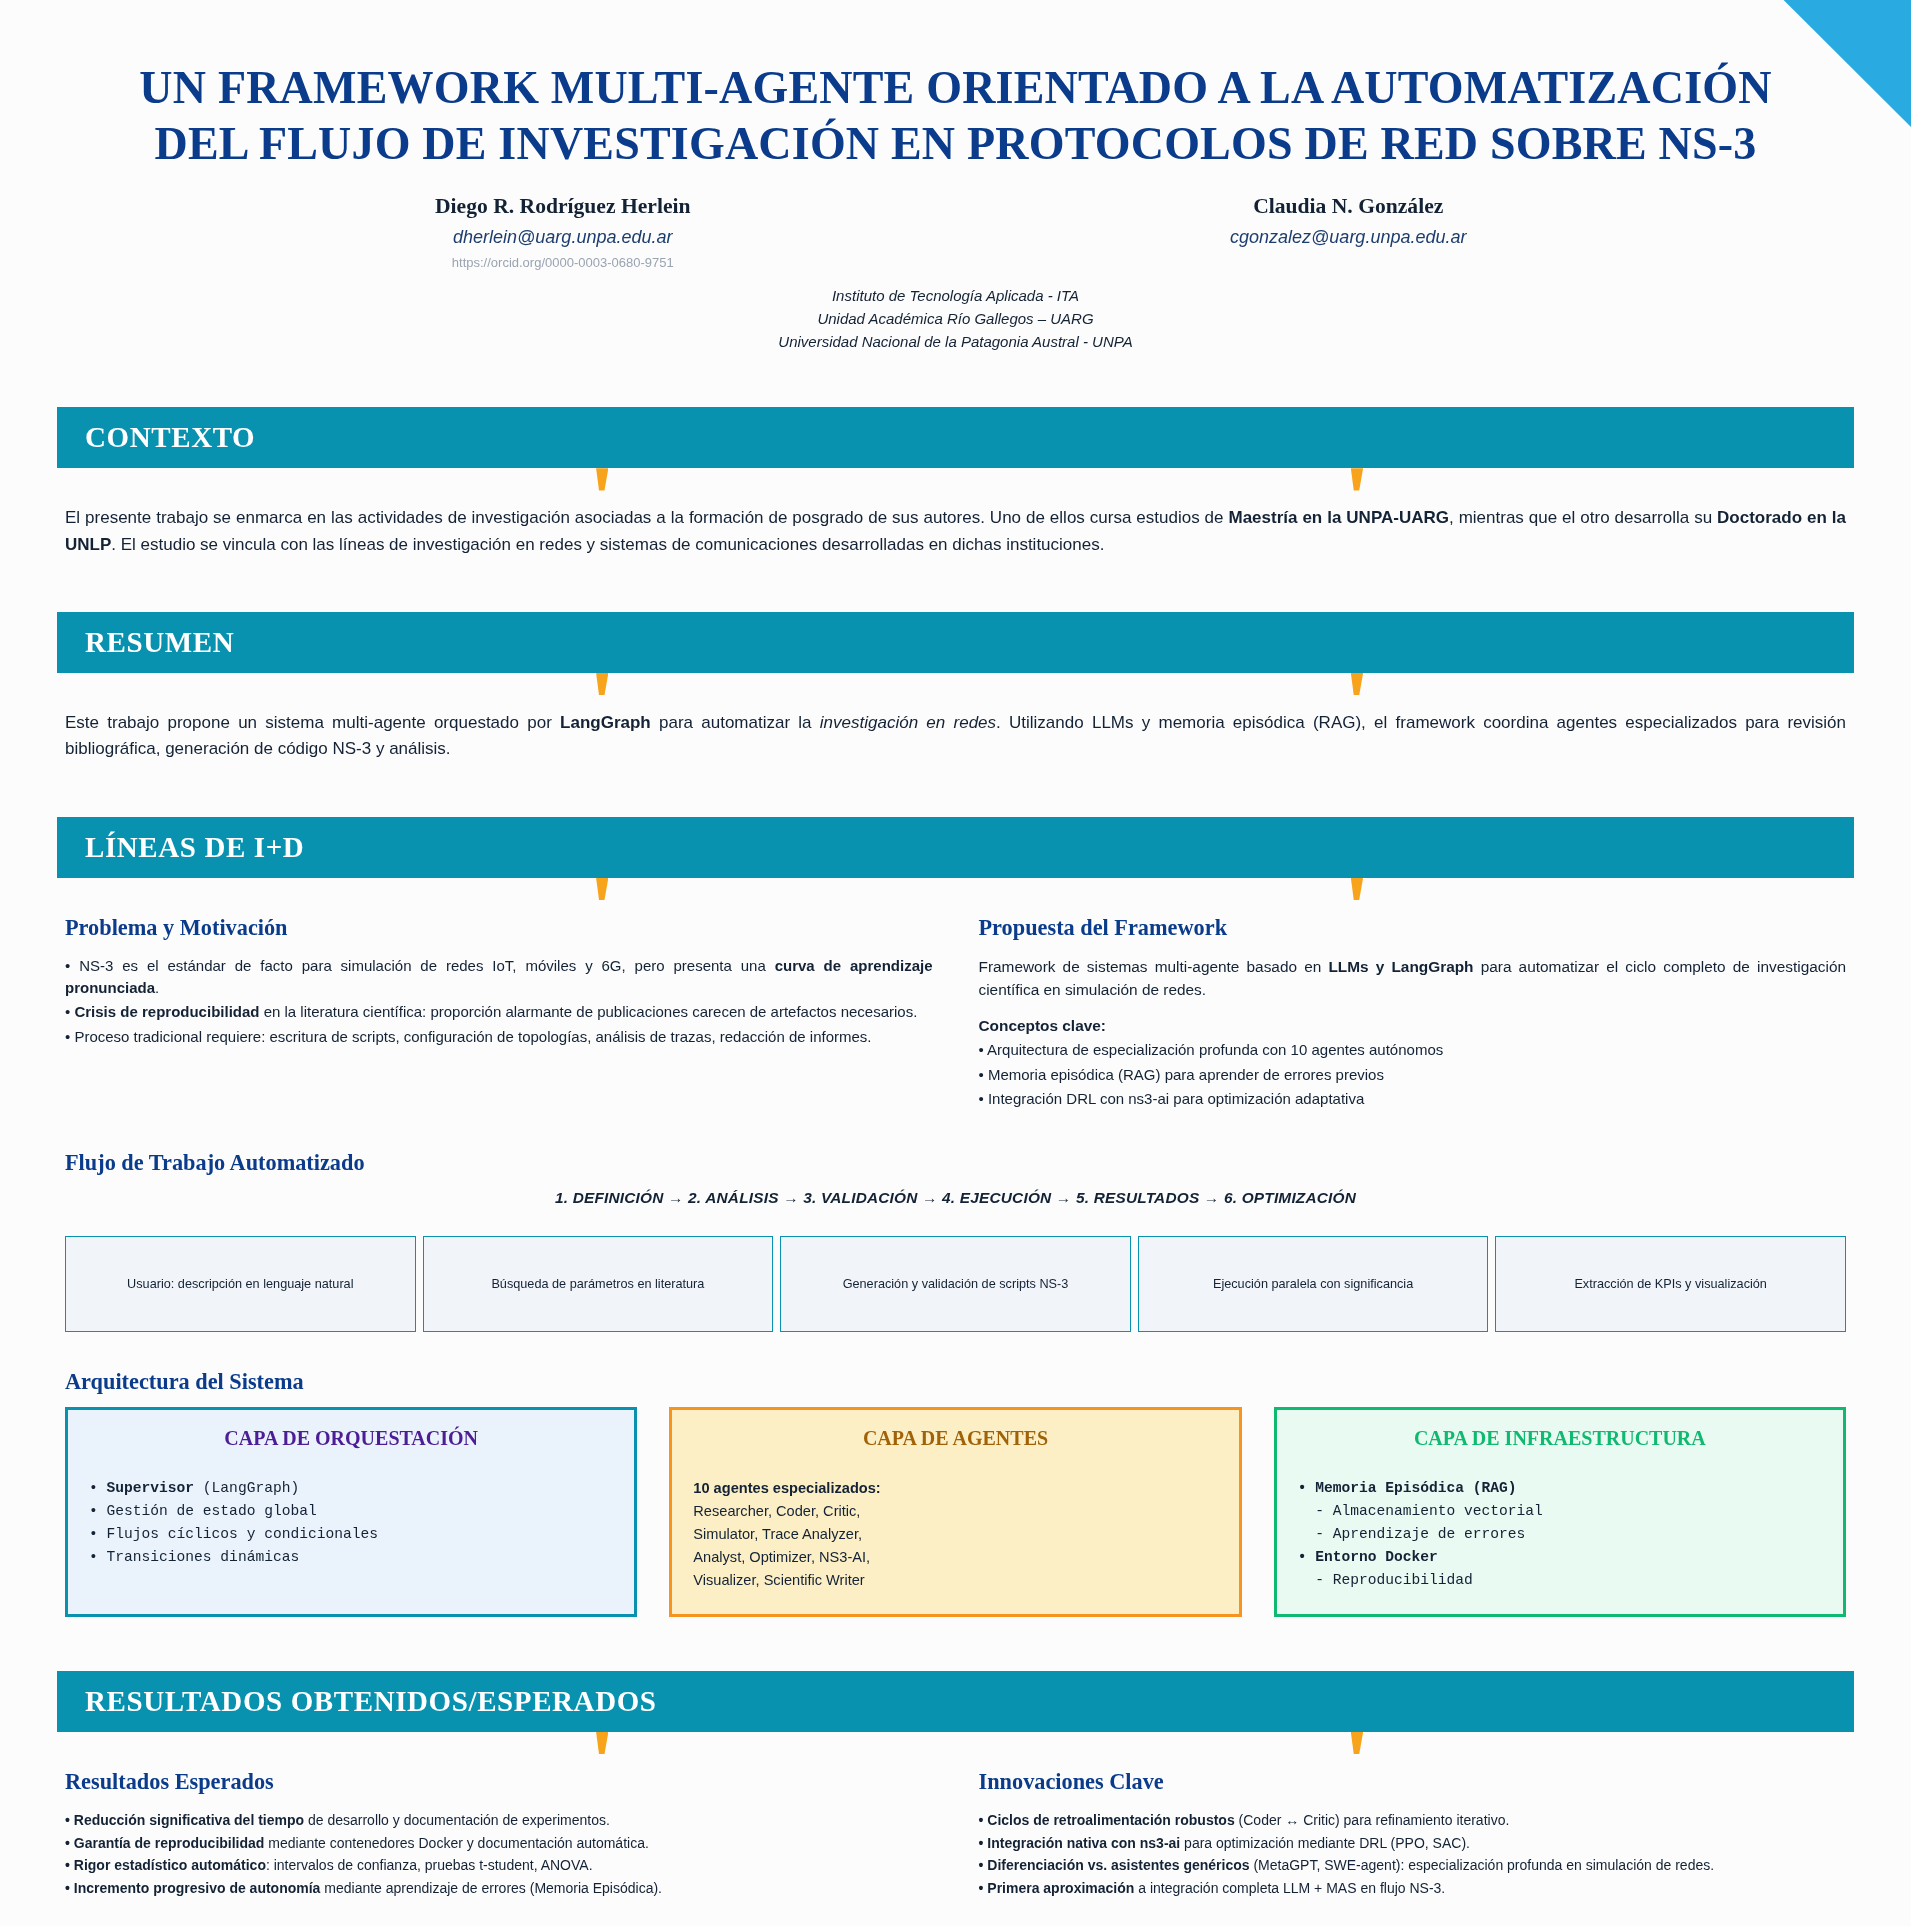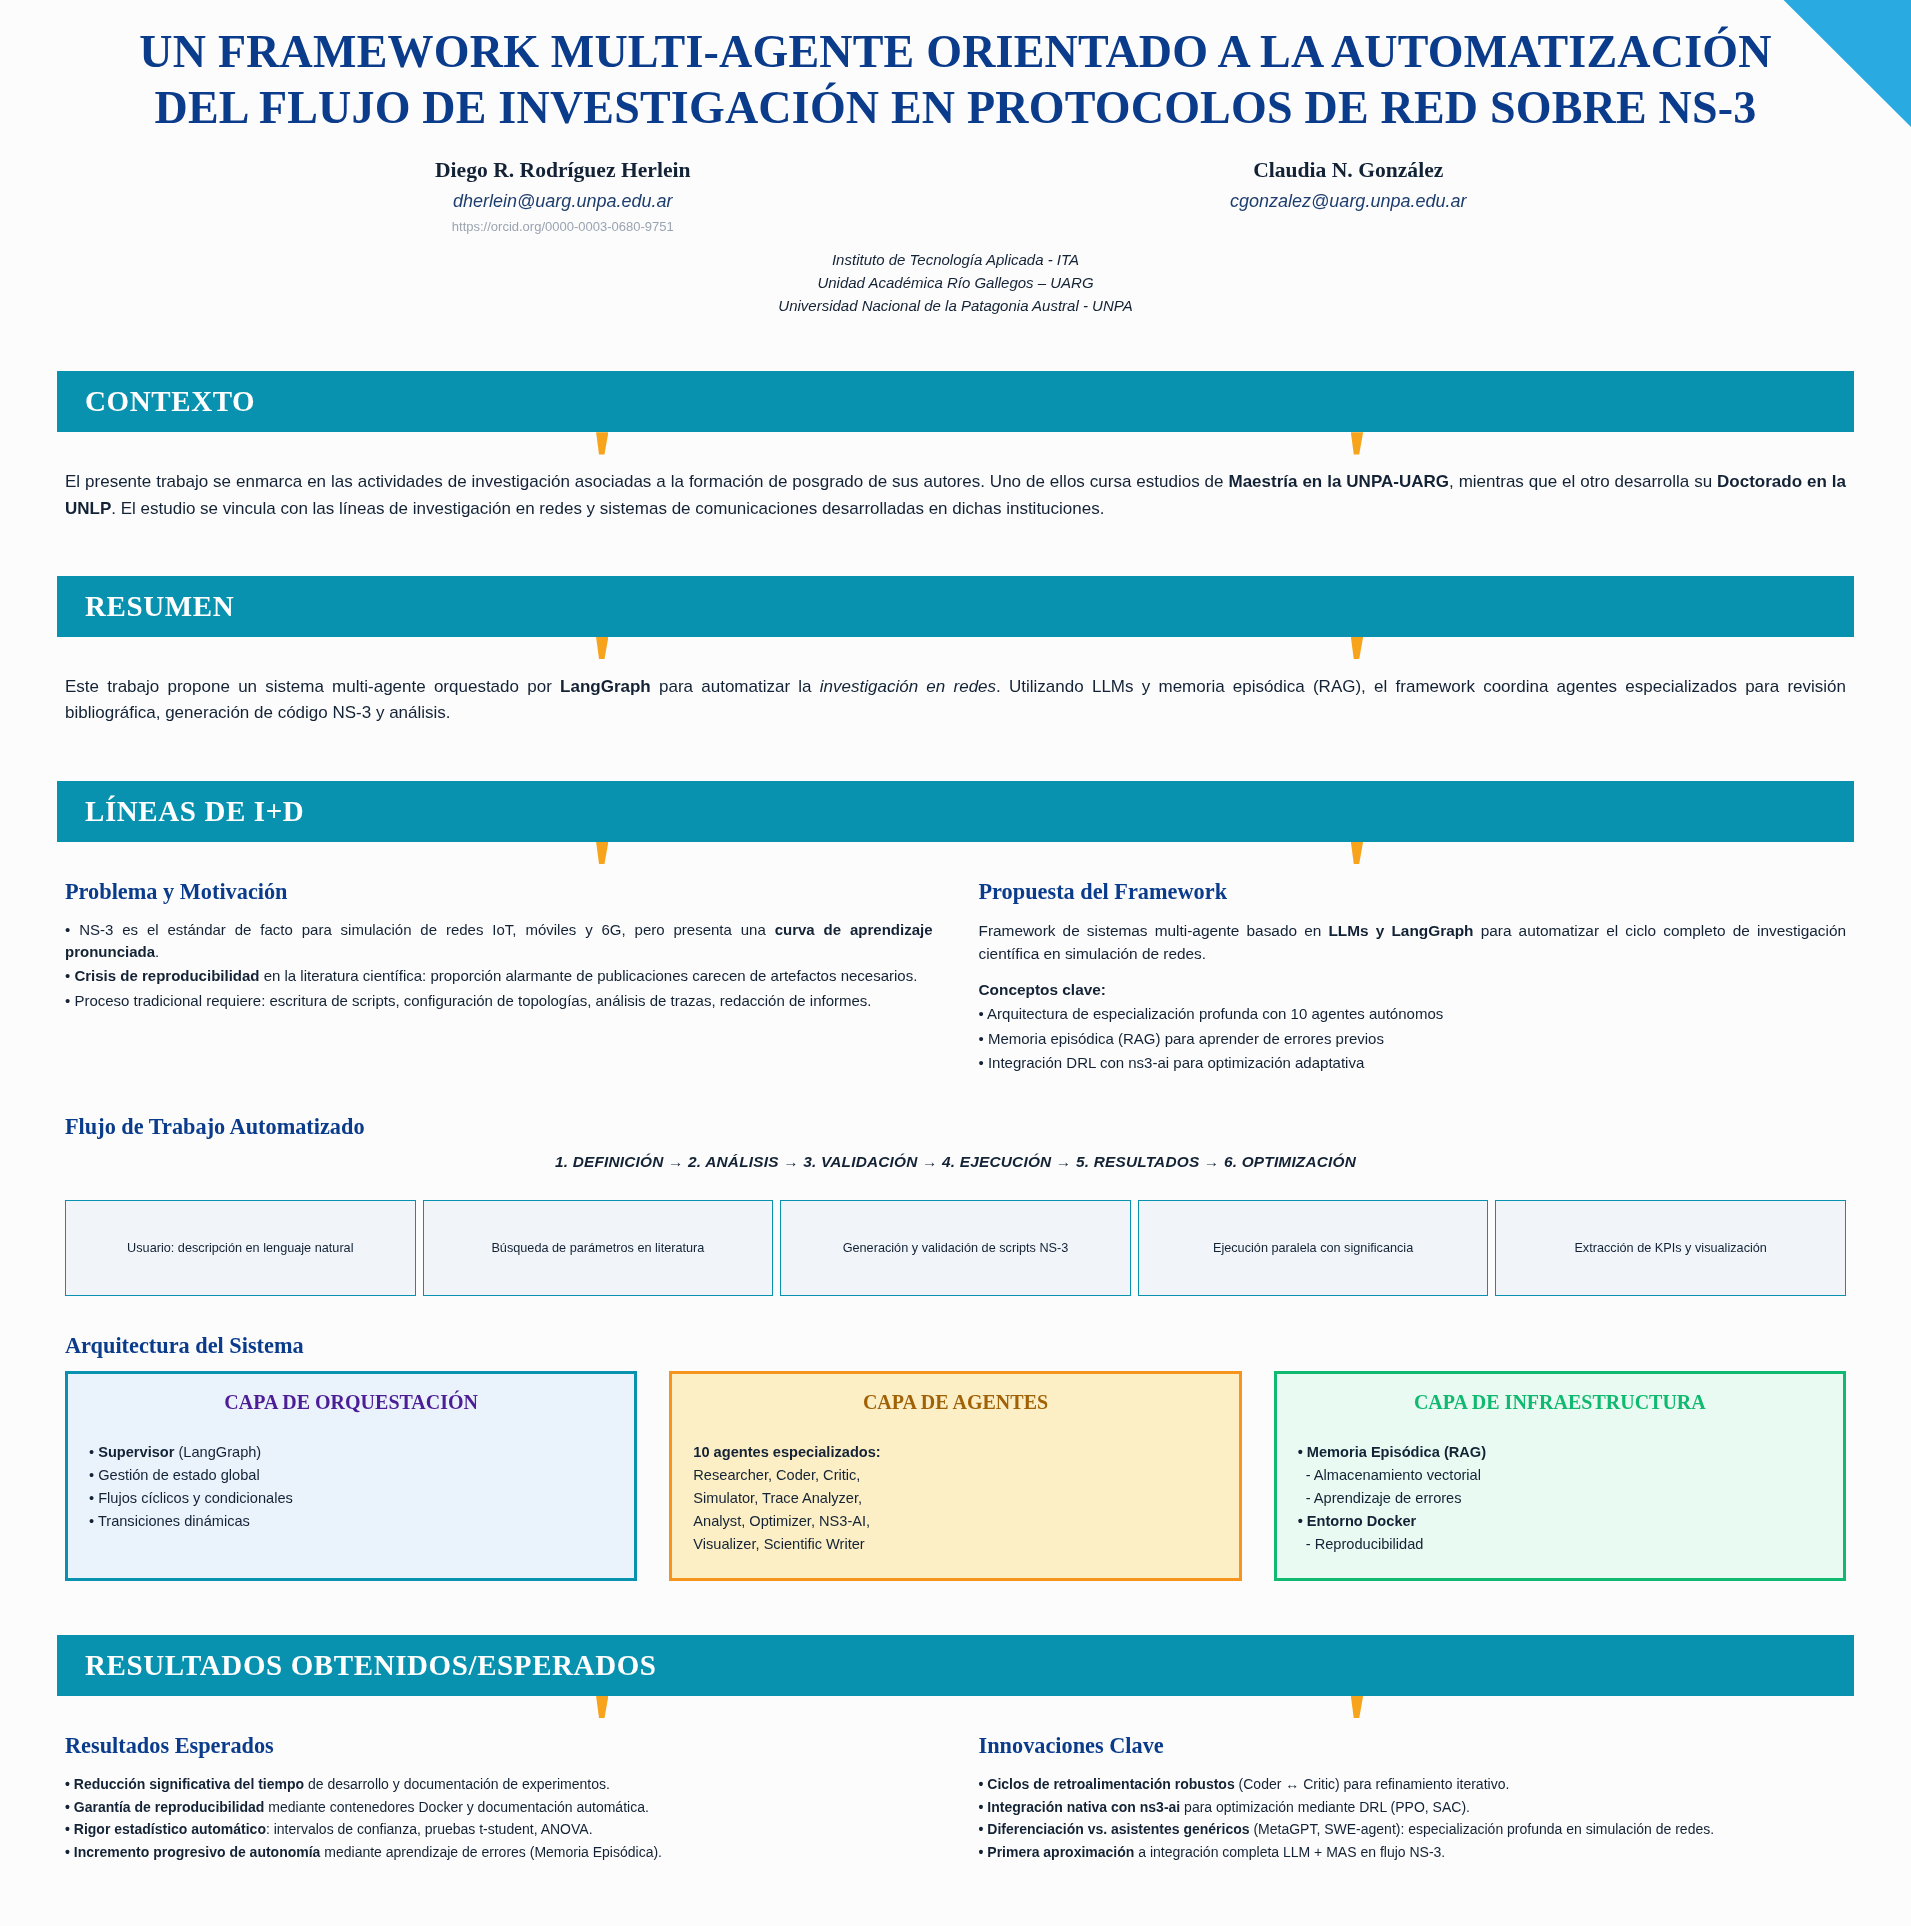--- a/index.html
+++ b/index.html
@@ -15,21 +15,21 @@
   
   .corner-accent {
     position: absolute;
     top: 0; right: 0;
     width: 177px; height: 127px;
     background: #29ABE2;
     clip-path: polygon(100% 0, 100% 100%, 28% 0);
   }
 
   
-  .poster-header { padding: 24px 116px 0 116px; text-align: center; }
+  .poster-header { padding: 60px 116px 0 116px; text-align: center; }
   .poster-title {
     color: #0B3C8C;
     font-family: "Liberation Serif", serif;
     font-weight: bold;
     font-size: 46px;
     line-height: 1.22;
     letter-spacing: 0.2px;
   }
   .authors-row {
     display: flex;
@@ -206,21 +206,21 @@
   .arch-title {
     text-align: center;
     font-family: "Liberation Serif", serif;
     font-weight: bold;
     font-size: 20px;
     margin-bottom: 27px;
   }
   .arch-card.orq  .arch-title { color: #4c1d95; }
   .arch-card.agen .arch-title { color: #a16207; }
   .arch-card.infra .arch-title { color: #0FB96F; }
-  .arch-list { list-style: none; }
+  .arch-list { list-style: none; font-family: Liberation Mono, monospace; }
   .arch-list li {
     font-size: 14.6px;
     line-height: 1.58;
     color: #132235;
   }
   .arch-list li b { font-weight: bold; }
   .arch-plain { font-size: 14.6px; line-height: 1.58; color: #132235; }
   .arch-plain b { font-weight: bold; }
 
   

